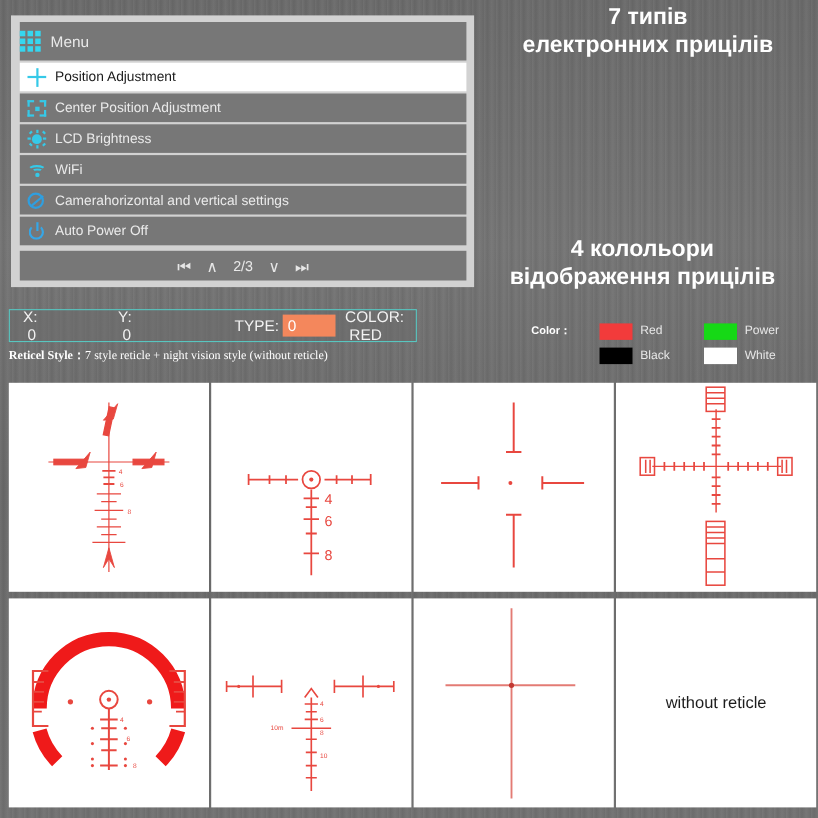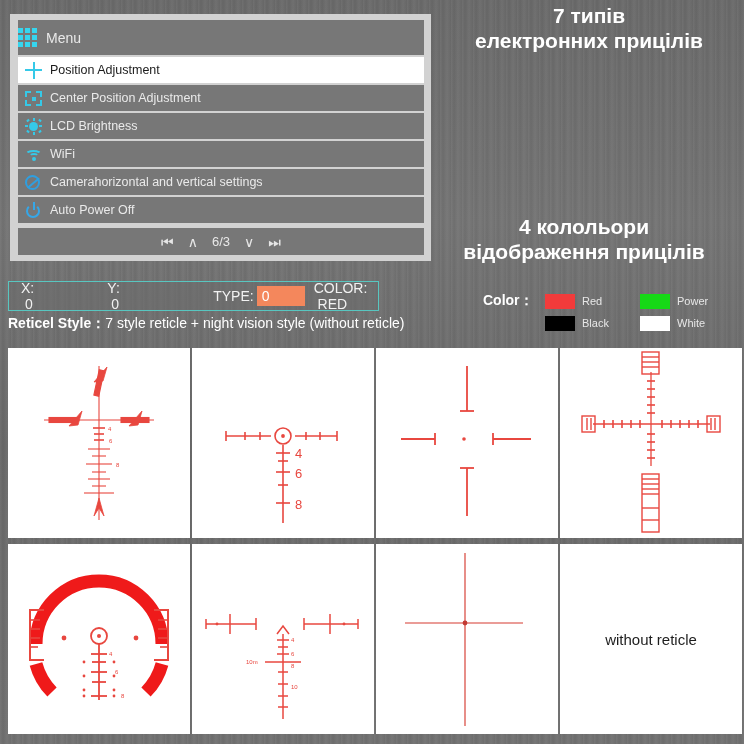--- a/index.html
+++ b/index.html
@@ -106,41 +106,42 @@
     display: flex; align-items: center; color: #f2f2f2; font-size: 14px;
   }
   .st-x { margin-left: 12px; }
   .st-y { margin-left: 66px; }
   .st-type { margin-left: 86px; display: flex; align-items: center; }
   .type-box { background: #f4875c; color: #ffffff; padding: 2px 2px 2px 5px; width: 48px; height: 20px;
     display: flex; align-items: center; font-size: 14px; margin-left: 3px; }
   .st-color { margin-left: 9px; }
 
   #reticle-style-line {
-    position: absolute; left: 8px; top: 315px; color: #ffffff; font-size: 14px;
+    position: absolute; left: 8px; top: 315px; color: #ffffff; font-size: 11px;
     white-space: nowrap;
+    font-family: Liberation Serif, serif;
   }
   #reticle-style-line b { font-weight: bold; }
   .rs-value { font-weight: normal; }
 
   
   .headline {
     position: absolute; text-align: center; color: #ffffff;
     font-weight: bold; line-height: 1.18;
   }
   #headline-1 { left: 424px; top: 4px; width: 330px; font-size: 21px; }
   #headline-2 { left: 414px; top: 215px; width: 340px; font-size: 21px; }
 
   
   #color-legend {
     position: absolute; left: 483px; top: 290px; width: 250px;
     display: grid; grid-template-columns: 62px 95px 95px;
     grid-template-rows: 22px 22px; align-items: center;
   }
-  #color-legend .legend-label { color: #ffffff; font-size: 14px; font-weight: bold; }
+  #color-legend .legend-label { color: #ffffff; font-size: 10px; font-weight: bold; }
   .swatch-item { display: flex; align-items: center; gap: 7px; }
   .swatch { width: 30px; height: 15px; display: block; }
   .swatch-name { color: #e7e7e7; font-size: 11px; }
 
   
   #reticle-grid {
     position: absolute; left: 8px; top: 348px; width: 730px; height: 388px;
     display: grid; grid-template-columns: repeat(4, 184px);
     grid-template-rows: repeat(2, 192px); column-gap: 0px; row-gap: 4px;
   }
@@ -226,21 +227,21 @@
       <span class="menu-icon ic-power">
         <span></span>
           <i></i>
       </span>
       <span>Auto Power Off</span>
     </div>
 
     <div class="menu-footer">
       <span class="pg-btn">⏮</span>
       <span class="pg-btn">∧</span>
-      <span>6/3</span>
+      <span>2/3</span>
       <span class="pg-btn">∨</span>
       <span class="pg-btn">⏭</span>
     </div>
 
   </div>
 </div>
 
 <div id="status-bar">
   <span class="st-x">
     <span>X:</span>

